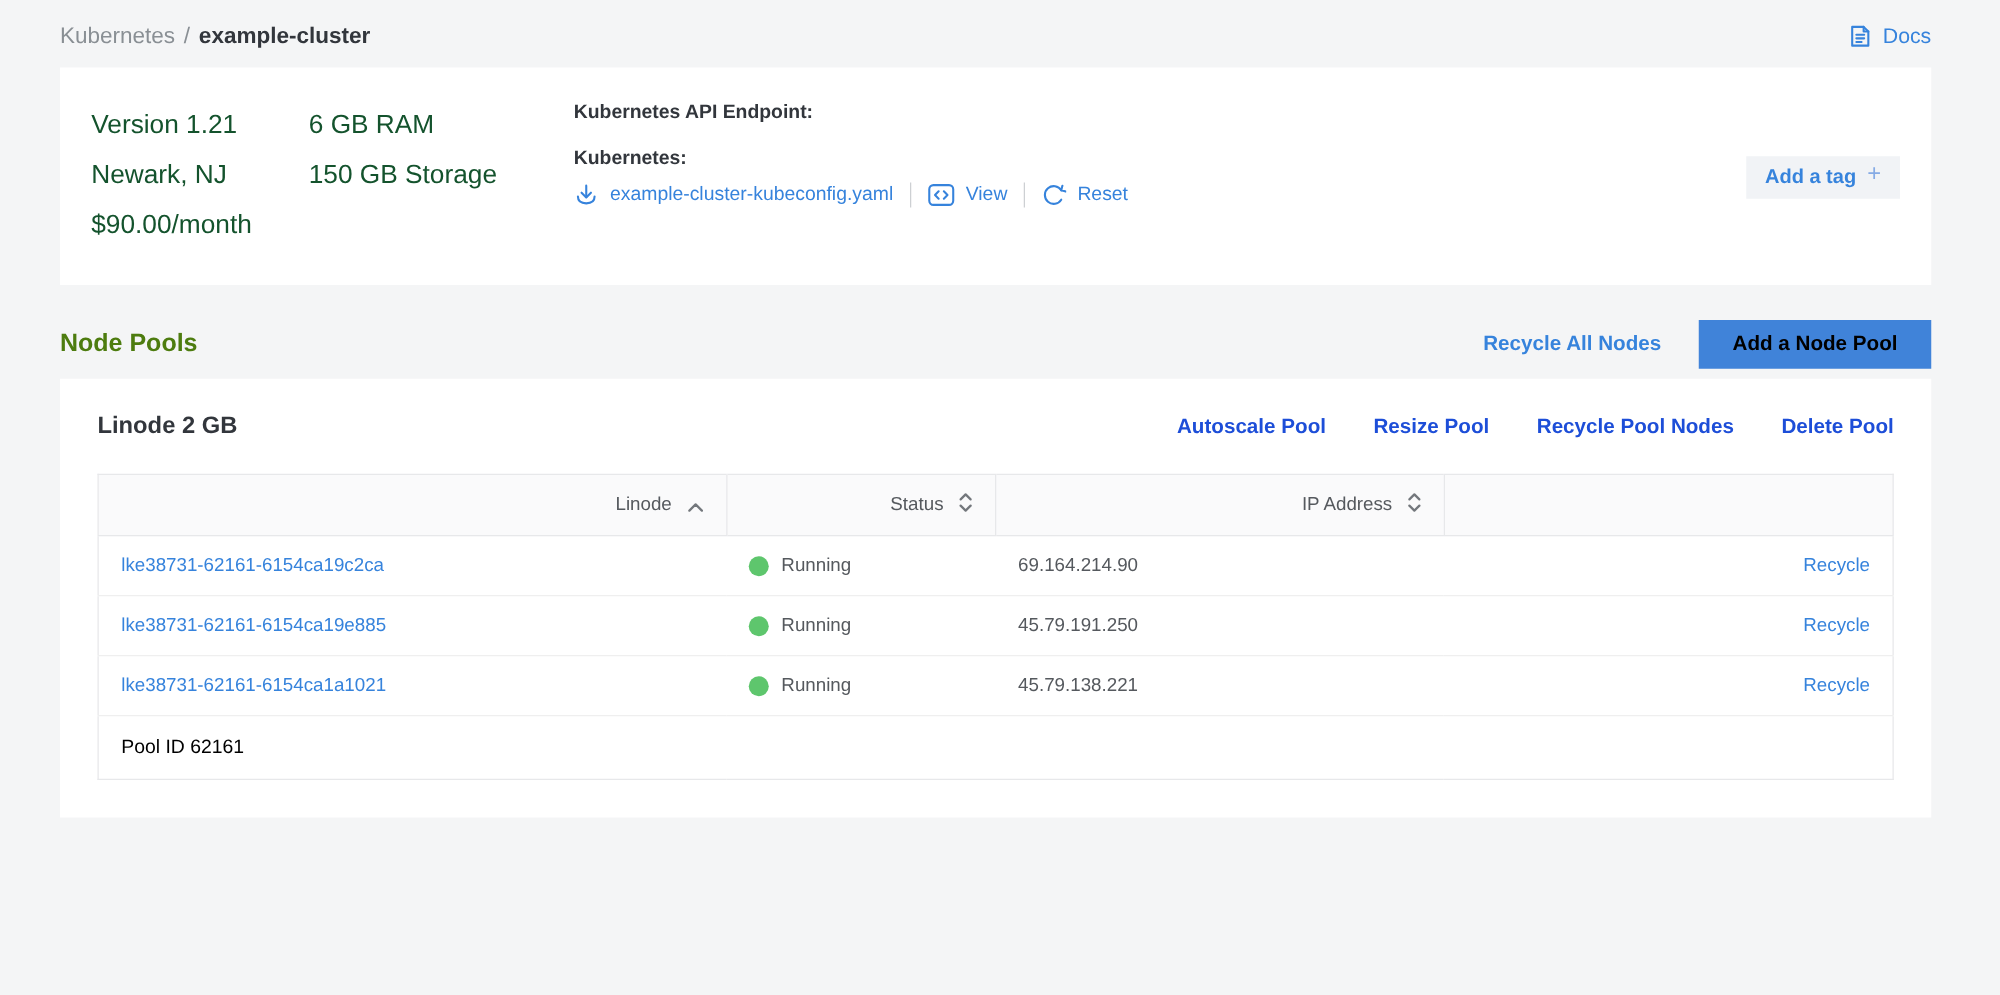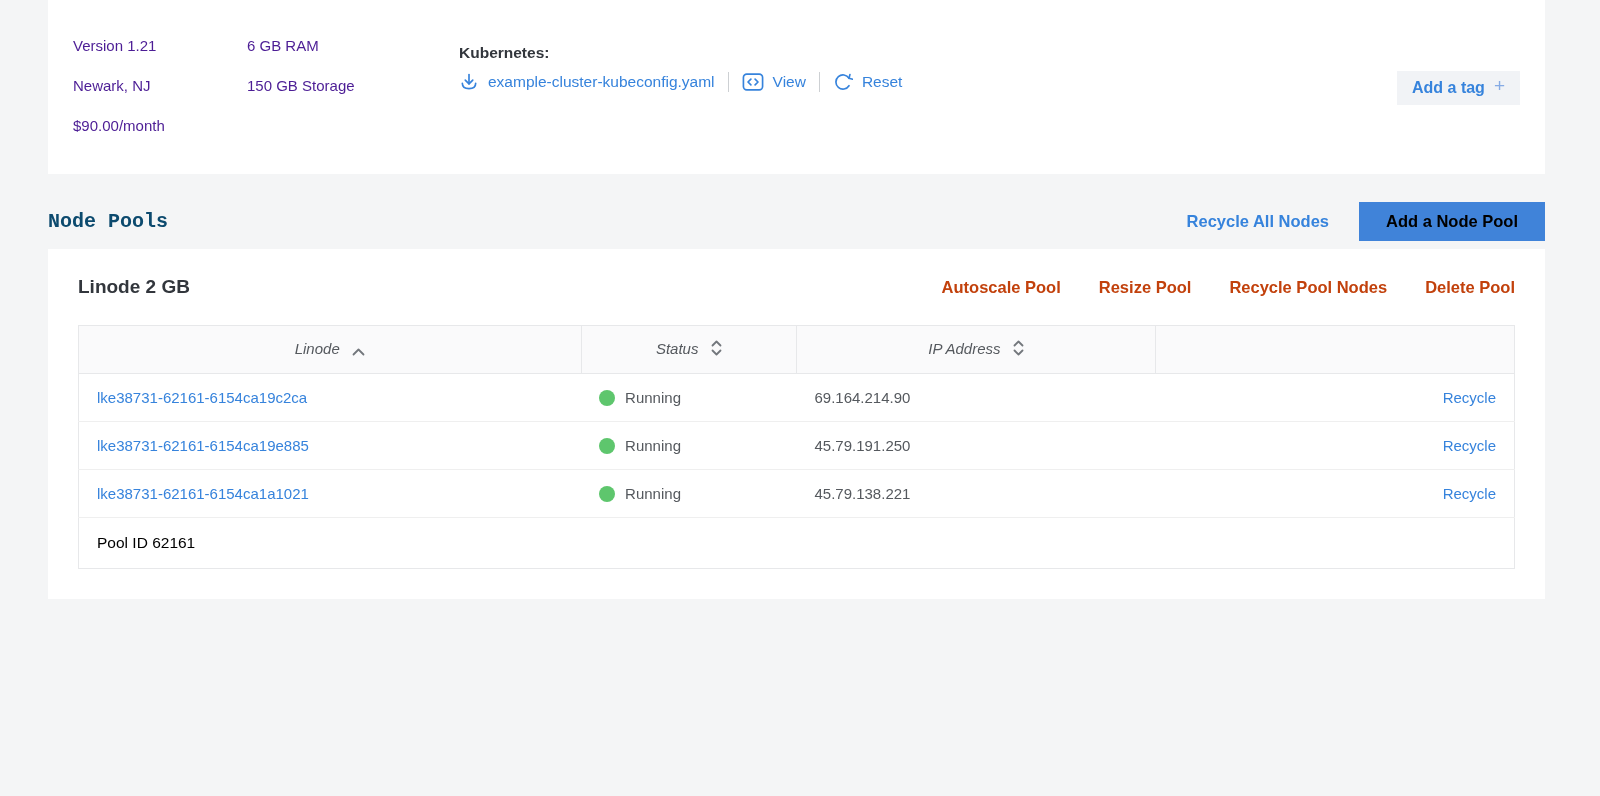--- a/index.html
+++ b/index.html
@@ -16,21 +16,21 @@
   .topbar{display:flex;justify-content:space-between;align-items:center;padding:18px 55px 15px 48px;}
   .breadcrumb{font-size:18px;color:#898f94;}
   .crumb-section{color:#898f94;}
   .crumb-sep{margin:0 7px;color:#898f94;}
   .crumb-current{color:#32363c;font-weight:bold;}
   .docs-link{display:flex;align-items:center;gap:8px;color:#3683dc;font-size:17px;}
   .icon{display:inline-flex;align-items:center;justify-content:center;}
 
   
   .summary-panel{margin:0 55px 0 48px;background:#fff;padding:26px 25px 28px;display:flex;}
-  .spec-col{font-size:15px;color:#4c1d95;}
+  .spec-col{font-size:21px;color:#14532d;}
   .spec-col .spec{line-height:40px;white-space:nowrap;}
   .spec-col1{width:174px;}
   .spec-col2{width:212px;}
   .endpoint-col{width:460px;}
   .label-bold{font-weight:bold;font-size:15.5px;color:#32363c;line-height:20px;margin-bottom:7px;}
   .endpoint-url{max-width:447px;font-size:15.5px;color:#5d6267;line-height:22px;word-break:break-all;}
   .kubeconfig-block{margin-top:17px;}
   .kc-row{display:flex;align-items:center;margin-top:9px;font-size:15.5px;}
   .kc-link{display:flex;align-items:center;gap:9px;color:#3683dc;}
   .vdiv{width:1px;height:20px;background:#cdd0d3;margin:0 13px;}
@@ -39,37 +39,37 @@
   .hr-top{display:flex;align-items:center;}
   .annotation-box{border:5px solid #e5432e;background:#fff;padding:11px 16px;}
   .ha-chip{display:inline-block;background:#f1f2f4;color:#5d6267;font-size:12px;letter-spacing:.4px;padding:7px 12px;white-space:nowrap;}
   .delete-link{color:#3683dc;font-weight:bold;font-size:17.5px;margin:0 18px 0 17px;white-space:nowrap;}
   .add-tag{margin-top:64px;margin-right:0;border:none;background:#f1f3f6;color:#3683dc;font-weight:bold;
            font-size:16px;font-family:inherit;padding:8px 15px;display:flex;align-items:flex-start;gap:9px;cursor:pointer;}
   .add-tag .plus{color:#86abe5;font-weight:normal;font-size:19px;line-height:14px;}
 
   
   .section-row{margin:28px 55px 8px 48px;display:flex;align-items:center;}
-  .section-title{margin:0;font-size:20px;font-weight:bold;color:#0c4a6e;font-family:Liberation Mono, monospace;}
+  .section-title{margin:0;font-size:20px;font-weight:bold;color:#4d7c0f;}
   .section-actions{margin-left:auto;display:flex;align-items:center;}
   .recycle-all-link{color:#3683dc;font-weight:bold;font-size:16.5px;margin-right:30px;}
   .add-pool-btn{border:none;background:#4083d9;color:#000000;font-weight:bold;font-size:16.5px;
                 font-family:inherit;height:39px;padding:0 27px;cursor:pointer;}
 
   
   .pool-card{margin:0 55px 0 48px;background:#fff;padding:27px 30px 30px;}
   .pool-header{display:flex;align-items:center;margin-bottom:27px;}
   .pool-name{margin:0;font-size:19px;font-weight:bold;color:#32363c;}
   .pool-actions{margin-left:auto;display:flex;gap:38px;}
-  .pool-action{color:#c2410c;font-weight:bold;font-size:16.5px;white-space:nowrap;}
+  .pool-action{color:#1d4ed8;font-weight:bold;font-size:16.5px;white-space:nowrap;}
 
   table.nodes-table{width:100%;border-collapse:collapse;border:1px solid #e7e8ea;font-size:15px;}
   .nodes-table th{
-    background:#fafafb;color:#55595e;font-weight:normal;text-align:center;
-    padding:14px 18px;border-bottom:1px solid #e7e8ea;font-size:15px;font-style:italic;
+    background:#fafafb;color:#55595e;font-weight:normal;text-align:right;
+    padding:14px 18px;border-bottom:1px solid #e7e8ea;font-size:15px;
   }
   .nodes-table th + th{border-left:1px solid #e7e8ea;}
   .nodes-table td{padding:15px 18px;border-bottom:1px solid #efefef;color:#55595e;}
   .nodes-table tr.footer-row td{border-bottom:none;color:#000000;font-size:15.5px;padding:16px 18px;}
   .col-linode{width:35%;}
   .col-status{width:15%;}
   .col-ip{width:25%;}
   .col-action{width:25%;}
   .node-link{color:#3683dc;font-size:15px;}
   .status-cell{display:flex;align-items:center;gap:10px;}
@@ -77,33 +77,49 @@
   .td-action{text-align:right;}
   .recycle-link{color:#3683dc;font-size:15px;}
   .sort-icon{margin-left:8px;vertical-align:-2px;}
   th.sortable{cursor:pointer;}
 </style>
 </head>
 <body>
 
 <div class="page">
 
+  <div class="topbar">
+    <div class="breadcrumb">
+      <span class="crumb-section">Kubernetes</span><span class="crumb-sep">/</span><span class="crumb-current">example-cluster</span>
+    </div>
+    <a class="docs-link">
+      <span class="icon">
+        <svg width="20" height="20" viewBox="0 0 24 24" fill="none" stroke="#3683dc" stroke-width="2" stroke-linecap="round" stroke-linejoin="round">
+          <path d="M4.5 3h11L20 7.5V21H4.5z"></path>
+          <path d="M15.5 3v4.5H20"></path>
+          <path d="M8.5 10.5h7.5M8.5 14h7.5M8.5 17.5h5"></path>
+        </svg>
+      </span>
+      <span>Docs</span>
+    </a>
+  </div>
 
   <section class="summary-panel">
     <div class="spec-col spec-col1">
       <div class="spec">Version 1.21</div>
       <div class="spec">Newark, NJ</div>
       <div class="spec">$90.00/month</div>
     </div>
     <div class="spec-col spec-col2">
       <div class="spec">6 GB RAM</div>
       <div class="spec">150 GB Storage</div>
     </div>
 
     <div class="endpoint-col">
+      <div class="label-bold">Kubernetes API Endpoint:</div>
 
       <div class="kubeconfig-block">
         <div class="label-bold" style="margin-bottom:0;">Kubernetes:</div>
         <div class="kc-row">
           <a class="kc-link">
             <span class="icon">
               <svg width="20" height="20" viewBox="0 0 24 24" fill="none" stroke="#3683dc" stroke-width="2" stroke-linecap="round" stroke-linejoin="round">
                 <path d="M12 3v11"></path>
                 <path d="M7.5 9.8L12 14.3l4.5-4.5"></path>
                 <path d="M4 13.5c0 4.6 3.6 6.5 8 6.5s8-1.9 8-6.5"></path>

